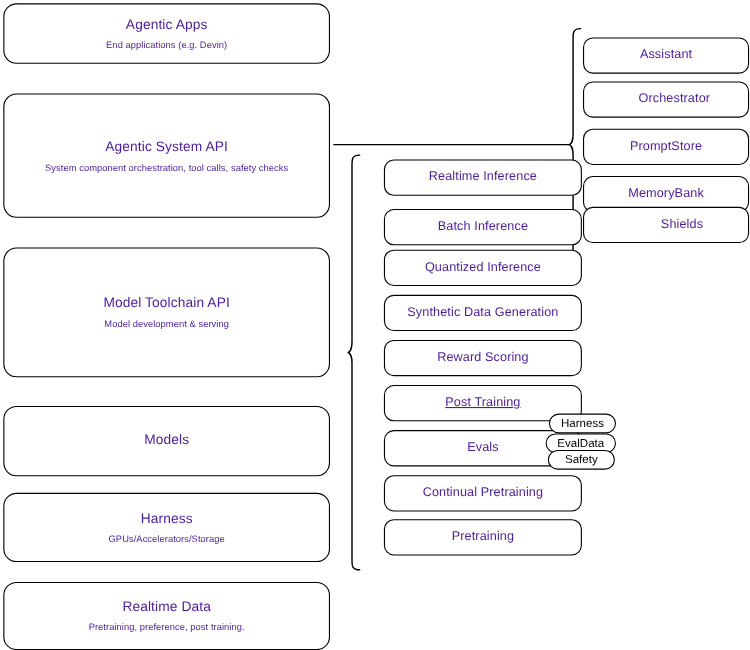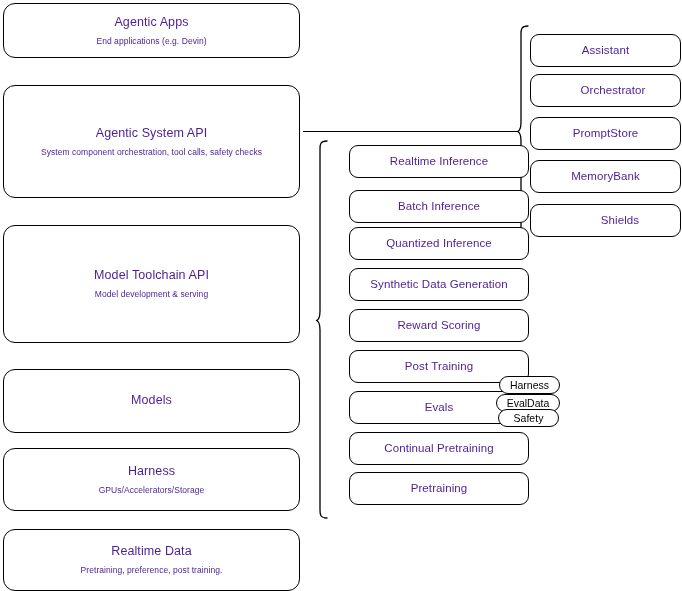--- a/index.html
+++ b/index.html
@@ -162,21 +162,21 @@
   </div>
   <div class="node leaf-node mid-node" style="top:227px;">
     <div class="title">Quantized Inference</div>
   </div>
   <div class="node leaf-node mid-node" style="top:268px;">
     <div class="title">Synthetic Data Generation</div>
   </div>
   <div class="node leaf-node mid-node" style="top:309px;">
     <div class="title">Reward Scoring</div>
   </div>
-  <div class="node leaf-node mid-node" style="top:350px;">
+  <div class="node leaf-node mid-node" style="top:350px;text-decoration:underline;">
     <div class="title">Post Training</div>
   </div>
   <div class="node leaf-node mid-node" style="top:391px;">
     <div class="title">Evals</div>
   </div>
   <div class="node leaf-node mid-node" style="top:432px;">
     <div class="title">Continual Pretraining</div>
   </div>
   <div class="node leaf-node mid-node" style="top:472px;">
     <div class="title">Pretraining</div>
@@ -191,17 +191,17 @@
   </div>
   <div class="node leaf-node right-node" style="top:74px;padding-left:15px;">
     <div class="title">Orchestrator</div>
   </div>
   <div class="node leaf-node right-node" style="top:117px;">
     <div class="title">PromptStore</div>
   </div>
   <div class="node leaf-node right-node" style="top:160px;">
     <div class="title">MemoryBank</div>
   </div>
-  <div class="node leaf-node right-node" style="top:204px;padding-left:29px;">
+  <div class="node leaf-node right-node" style="top:188px;padding-left:29px;">
     <div class="title">Shields</div>
   </div>
 
 </div>
 
 </body></html>

